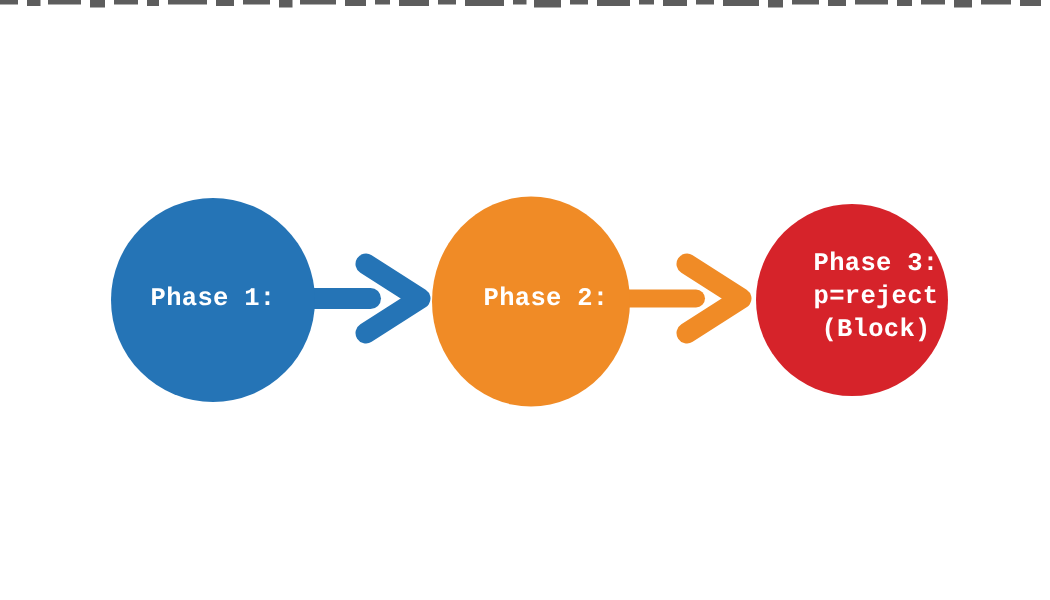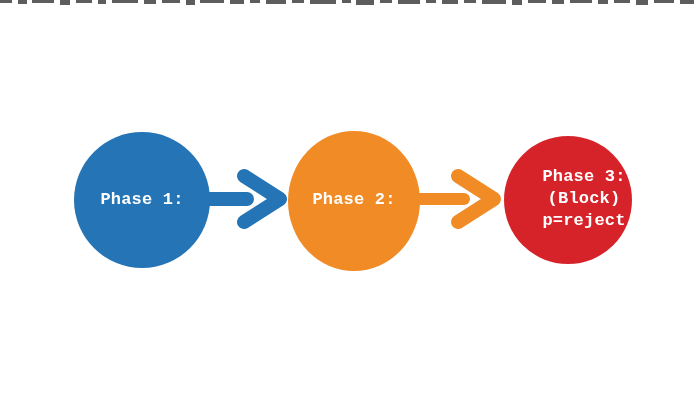--- a/index.html
+++ b/index.html
@@ -35,21 +35,21 @@
     transform: translate(-50%, -50%);
     text-align: center;
     color: #ffffff;
     font-weight: bold;
     font-size: 17px;
     line-height: 22px;
     white-space: nowrap;
     letter-spacing: 0.2px;
   }
   .label-1 { left: 142px; top: 200px; }
-  .label-2 { left: 354px; top: 200px; }
+  .label-2 { left: 364px; top: 200px; }
   .label-3 { left: 568px; top: 199px; margin-left: 16px; }
   .label-line { display: block; }
 </style>
 </head>
 <body>
 
 <div class="stage">
 
   <svg class="top-strip" width="700" height="6" aria-hidden="true">
     <g fill="#3a3a3a" opacity="0.82">
@@ -109,17 +109,17 @@
   <div class="circle-label label-1">
     <span class="label-line">Phase 1:</span>
   </div>
 
   <div class="circle-label label-2">
     <span class="label-line">Phase 2:</span>
   </div>
 
   <div class="circle-label label-3">
     <span class="label-line">Phase 3:</span>
+    <span class="label-line">p=reject</span>
     <span class="label-line">(Block)</span>
-    <span class="label-line">p=reject</span>
   </div>
 
 </div>
 
 </body></html>

